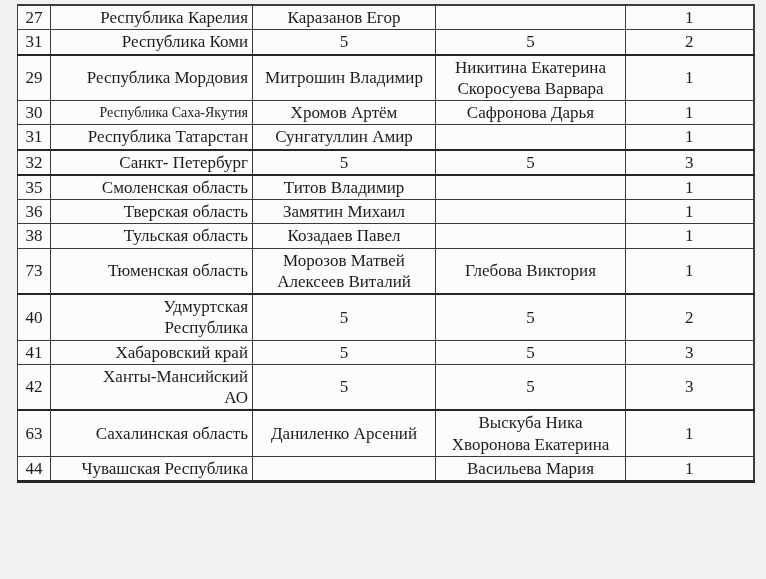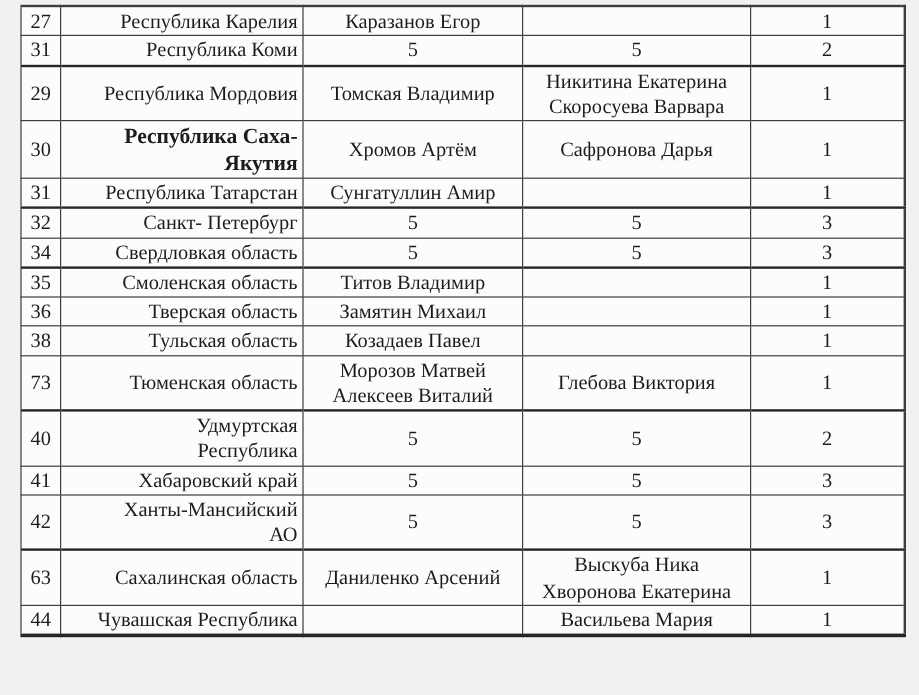--- a/index.html
+++ b/index.html
@@ -59,22 +59,21 @@
     padding: 1px 2px;
   }
   td.col-region {
     text-align: right;
     padding: 1px 4px 1px 24px;
   }
   tr.thick-top td {
     border-top: 2px solid var(--grid-thick);
   }
   td.small-text {
-    font-size: 18px;
-    font-weight: bold;
+    font-size: 14px;
   }
   tr { height: 24px; }
 </style>
 </head>
 <body>
 
 <div class="page">
   <table class="results">
     <colgroup>
       <col style="width:33px">
@@ -94,21 +93,21 @@
         <tr>
           <td class="col-num">31</td>
           <td class="col-region">Республика Коми</td>
           <td class="col-name1">5</td>
           <td class="col-name2">5</td>
           <td class="col-count">2</td>
         </tr>
         <tr class="thick-top">
           <td class="col-num">29</td>
           <td class="col-region">Республика Мордовия</td>
-          <td class="col-name1">Томская Владимир</td>
+          <td class="col-name1">Митрошин Владимир</td>
           <td class="col-name2">Никитина Екатерина
 Скоросуева Варвара</td>
           <td class="col-count">1</td>
         </tr>
         <tr>
           <td class="col-num">30</td>
           <td class="col-region small-text">Республика Саха-Якутия</td>
           <td class="col-name1">Хромов Артём</td>
           <td class="col-name2">Сафронова Дарья</td>
           <td class="col-count">1</td>
@@ -116,27 +115,20 @@
         <tr>
           <td class="col-num">31</td>
           <td class="col-region">Республика Татарстан</td>
           <td class="col-name1">Сунгатуллин Амир</td>
           <td class="col-name2"></td>
           <td class="col-count">1</td>
         </tr>
         <tr class="thick-top">
           <td class="col-num">32</td>
           <td class="col-region">Санкт- Петербург</td>
-          <td class="col-name1">5</td>
-          <td class="col-name2">5</td>
-          <td class="col-count">3</td>
-        </tr>
-        <tr>
-          <td class="col-num">34</td>
-          <td class="col-region">Свердловкая область</td>
           <td class="col-name1">5</td>
           <td class="col-name2">5</td>
           <td class="col-count">3</td>
         </tr>
         <tr class="thick-top">
           <td class="col-num">35</td>
           <td class="col-region">Смоленская область</td>
           <td class="col-name1">Титов Владимир</td>
           <td class="col-name2"></td>
           <td class="col-count">1</td>

